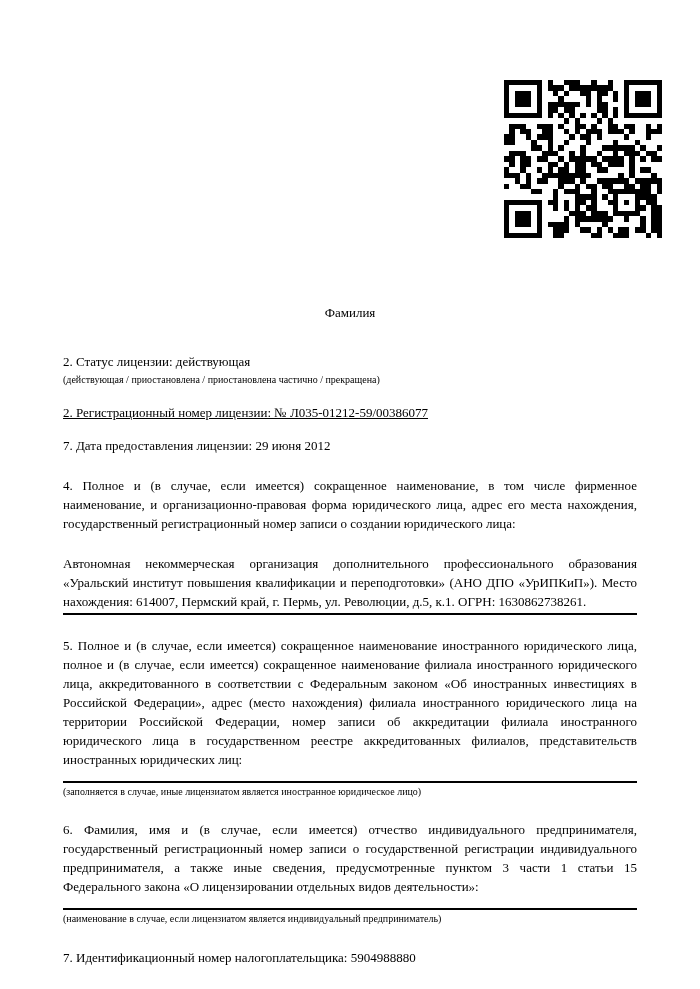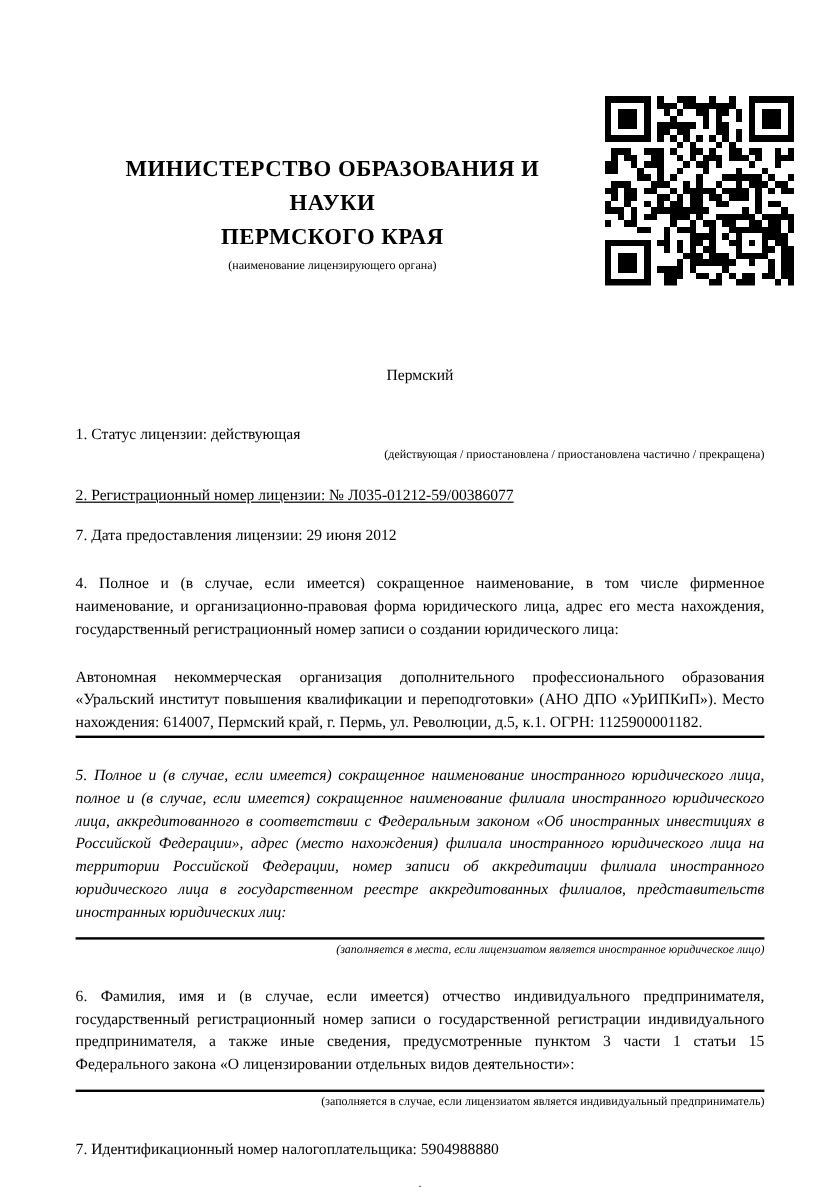--- a/index.html
+++ b/index.html
@@ -35,50 +35,45 @@
     width: 158px;
     height: 158px;
     background: #ffffff;
   }
   .qr svg { width: 100%; height: 100%; display: block; }
   .extract-title { text-align: center; margin-top: 55px; font-size: 13px; line-height: 19px; }
   .body-text { font-size: 13px; line-height: 19px; }
   .item { margin-top: 0; }
   .item-status { margin-top: 30px; }
   .caption-center {
-    text-align: right;
+    text-align: left;
     font-size: 10px;
     line-height: 14px;
     margin-top: 2px;
   }
   .item-reg { margin-top: 16px; text-decoration: underline; }
   .item-date { margin-top: 14px; }
   .para { text-align: justify; margin-top: 21px; }
   .item-legal { margin-top: 13px; }
   .fill-line {
     border: none;
     border-top: 2px solid #000000;
     height: 0;
     margin-top: 2px;
   }
   .fill-line.gap-above { margin-top: 12px; }
-  .item-foreign { margin-top: 14px; font-style: italic; }
+  .item-foreign { margin-top: 14px; }
   .item-individual { margin-top: 16px; }
   .item-inn { margin-top: 22px; }
   .page-number { text-align: center; font-size: 13px; margin-top: 18px; }
 </style>
 </head>
 <body>
 
 <div class="header">
-  <div class="ministry">
-    <div class="ministry-name">МИНИСТЕРСТВО ОБРАЗОВАНИЯ И НАУКИ</div>
-    <div class="ministry-name">ПЕРМСКОГО КРАЯ</div>
-    <div class="ministry-caption">(наименование лицензирующего органа)</div>
-  </div>
   <div class="qr">
     <svg id="qr-svg" viewBox="0 0 29 29" shape-rendering="crispEdges" xmlns="http://www.w3.org/2000/svg">
         <rect x="0" y="0" width="1" height="1" fill="#000000"></rect>
         <rect x="1" y="0" width="1" height="1" fill="#000000"></rect>
         <rect x="2" y="0" width="1" height="1" fill="#000000"></rect>
         <rect x="3" y="0" width="1" height="1" fill="#000000"></rect>
         <rect x="4" y="0" width="1" height="1" fill="#000000"></rect>
         <rect x="5" y="0" width="1" height="1" fill="#000000"></rect>
         <rect x="6" y="0" width="1" height="1" fill="#000000"></rect>
         <rect x="8" y="0" width="1" height="1" fill="#000000"></rect>
@@ -508,43 +503,43 @@
         <rect x="20" y="28" width="1" height="1" fill="#000000"></rect>
         <rect x="21" y="28" width="1" height="1" fill="#000000"></rect>
         <rect x="22" y="28" width="1" height="1" fill="#000000"></rect>
         <rect x="26" y="28" width="1" height="1" fill="#000000"></rect>
         <rect x="28" y="28" width="1" height="1" fill="#000000"></rect>
       </svg>
   </div>
 </div>
 
 <div class="extract-title">
-  <div>Пермский</div>
+  <div>Фамилия</div>
 </div>
 
-<div class="body-text item item-status">1. Статус лицензии: действующая</div>
+<div class="body-text item item-status">2. Статус лицензии: действующая</div>
 <div class="caption-center">(действующая / приостановлена / приостановлена частично / прекращена)</div>
 
 <div class="body-text item item-reg">2. Регистрационный номер лицензии: № Л035-01212-59/00386077</div>
 
 <div class="body-text item item-date">7. Дата предоставления лицензии: 29 июня 2012</div>
 
 <div class="item item-legal">
   <div class="body-text para">4. Полное и (в случае, если имеется) сокращенное наименование, в том числе фирменное наименование, и организационно-правовая форма юридического лица, адрес его места нахождения, государственный регистрационный номер записи о создании юридического лица:</div>
-  <div class="body-text para">Автономная некоммерческая организация дополнительного профессионального образования «Уральский институт повышения квалификации и переподготовки» (АНО ДПО «УрИПКиП»). Место нахождения: 614007, Пермский край, г. Пермь, ул. Революции, д.5, к.1. ОГРН: 1125900001182.</div>
+  <div class="body-text para">Автономная некоммерческая организация дополнительного профессионального образования «Уральский институт повышения квалификации и переподготовки» (АНО ДПО «УрИПКиП»). Место нахождения: 614007, Пермский край, г. Пермь, ул. Революции, д.5, к.1. ОГРН: 1630862738261.</div>
   <hr class="fill-line">
 </div>
 
 <div class="item item-foreign">
   <div class="body-text para">5. Полное и (в случае, если имеется) сокращенное наименование иностранного юридического лица, полное и (в случае, если имеется) сокращенное наименование филиала иностранного юридического лица, аккредитованного в соответствии с Федеральным законом «Об иностранных инвестициях в Российской Федерации», адрес (место нахождения) филиала иностранного юридического лица на территории Российской Федерации, номер записи об аккредитации филиала иностранного юридического лица в государственном реестре аккредитованных филиалов, представительств иностранных юридических лиц:</div>
   <hr class="fill-line gap-above">
-  <div class="caption-center">(заполняется в места, если лицензиатом является иностранное юридическое лицо)</div>
+  <div class="caption-center">(заполняется в случае, иные лицензиатом является иностранное юридическое лицо)</div>
 </div>
 
 <div class="item item-individual">
   <div class="body-text para">6. Фамилия, имя и (в случае, если имеется) отчество индивидуального предпринимателя, государственный регистрационный номер записи о государственной регистрации индивидуального предпринимателя, а также иные сведения, предусмотренные пунктом 3 части 1 статьи 15 Федерального закона «О лицензировании отдельных видов деятельности»:</div>
   <hr class="fill-line gap-above">
-  <div class="caption-center">(заполняется в случае, если лицензиатом является индивидуальный предприниматель)</div>
+  <div class="caption-center">(наименование в случае, если лицензиатом является индивидуальный предприниматель)</div>
 </div>
 
 <div class="body-text item item-inn">7. Идентификационный номер налогоплательщика: 5904988880</div>
 
 <div class="page-number">1</div>
 
 </body></html>

